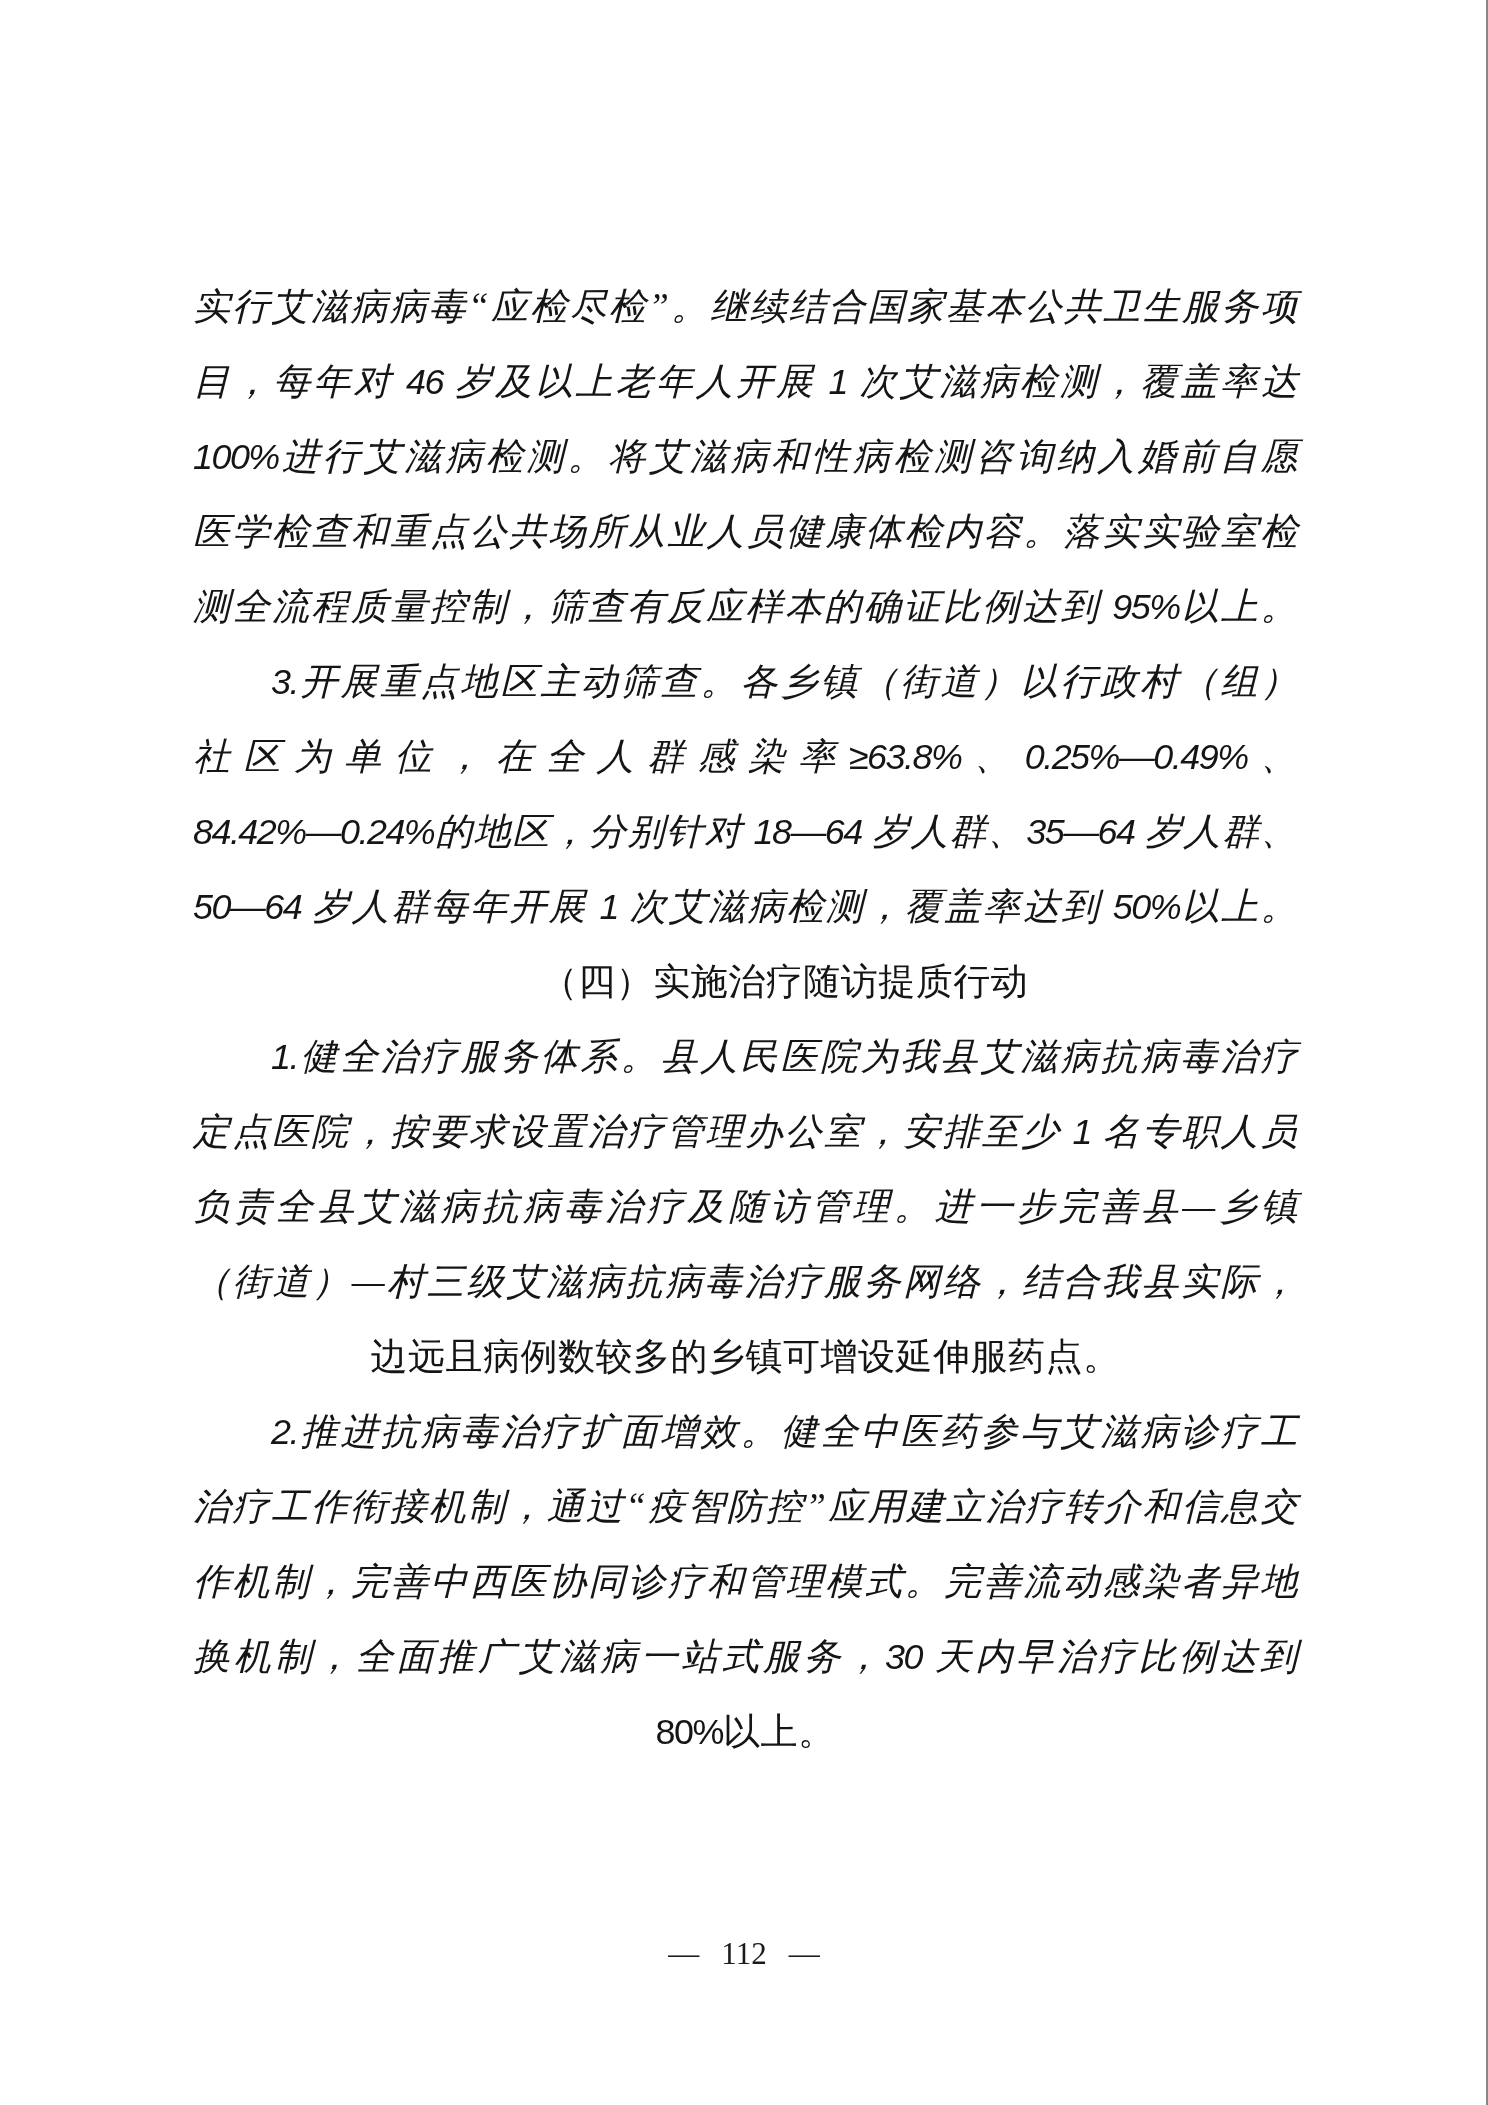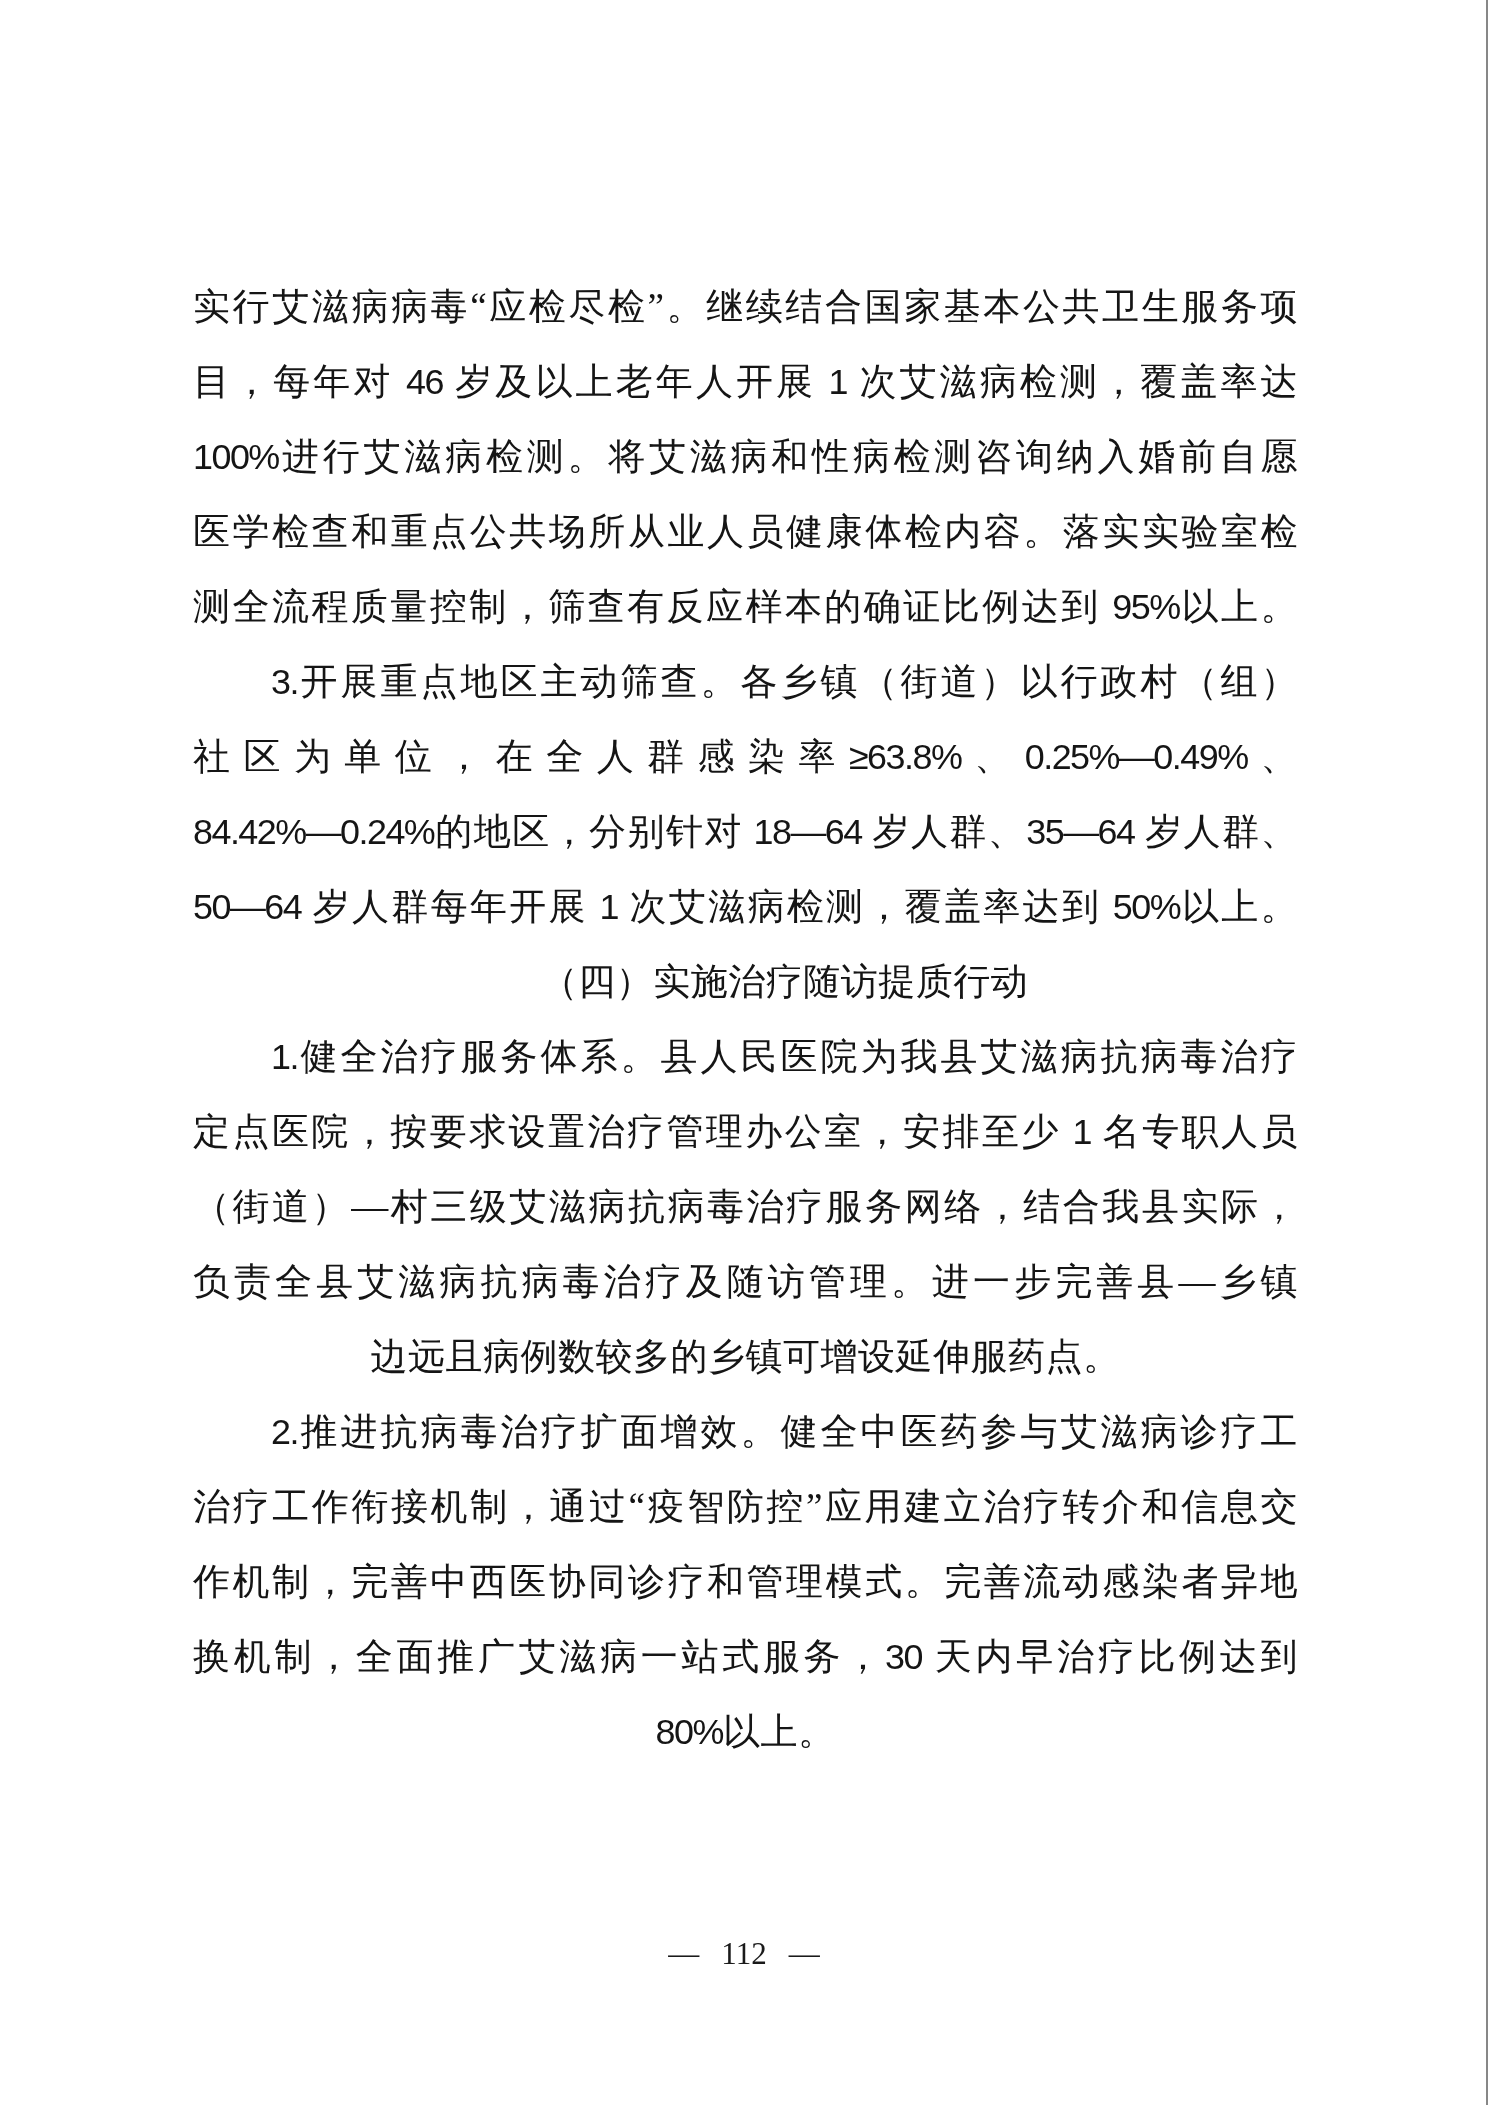--- a/index.html
+++ b/index.html
@@ -41,20 +41,21 @@
     font-size: 37px;
     white-space: nowrap;
     text-align: center;
     letter-spacing: 0.5px;
   }
   .line.j {
     white-space: normal;
     text-align: justify;
     text-align-last: justify;
     text-justify: inter-character;
+    font-style: italic;
   }
   .line.ind {
     text-indent: 78px;
   }
   
   .num {
     font-family: "Liberation Sans", "DejaVu Sans", sans-serif;
     font-size: 0.97em;
     letter-spacing: -1.5px;
     font-weight: 500;
@@ -88,22 +89,22 @@
       <div class="line j"><span class="num">100%</span>进行艾滋病检测。将艾滋病和性病检测咨询纳入婚前自愿</div>
       <div class="line j">医学检查和重点公共场所从业人员健康体检内容。落实实验室检</div>
       <div class="line j">测全流程质量控制，筛查有反应样本的确证比例达到 <span class="num">95%</span>以上。</div>
       <div class="line j ind"><span class="num">3.</span>开展重点地区主动筛查。各乡镇（街道）以行政村（组）</div>
       <div class="line j">社区为单位，在全人群感染率<span class="num">≥63.8%</span>、<span class="num">0.25%—0.49%</span>、</div>
       <div class="line j"><span class="num">84.42%—0.24%</span>的地区，分别针对 <span class="num">18—64</span> 岁人群、<span class="num">35—64</span> 岁人群、</div>
       <div class="line j"><span class="num">50—64</span> 岁人群每年开展 <span class="num">1</span> 次艾滋病检测，覆盖率达到 <span class="num">50%</span>以上。</div>
       <div class="line ind">（四）实施治疗随访提质行动</div>
       <div class="line j ind"><span class="num">1.</span>健全治疗服务体系。县人民医院为我县艾滋病抗病毒治疗</div>
       <div class="line j">定点医院，按要求设置治疗管理办公室，安排至少 <span class="num">1</span> 名专职人员</div>
+      <div class="line j">负责全县艾滋病抗病毒治疗及随访管理。进一步完善县—乡镇</div>
       <div class="line j">（街道）—村三级艾滋病抗病毒治疗服务网络，结合我县实际，</div>
-      <div class="line j">负责全县艾滋病抗病毒治疗及随访管理。进一步完善县—乡镇</div>
       <div class="line">边远且病例数较多的乡镇可增设延伸服药点。</div>
       <div class="line j ind"><span class="num">2.</span>推进抗病毒治疗扩面增效。健全中医药参与艾滋病诊疗工</div>
       <div class="line j">治疗工作衔接机制，通过“疫智防控”应用建立治疗转介和信息交</div>
       <div class="line j">作机制，完善中西医协同诊疗和管理模式。完善流动感染者异地</div>
       <div class="line j">换机制，全面推广艾滋病一站式服务，<span class="num">30</span> 天内早治疗比例达到</div>
       <div class="line"><span class="num">80%</span>以上。</div>
     </div>
 
   <div class="footer">
     <span class="dash">—</span>

